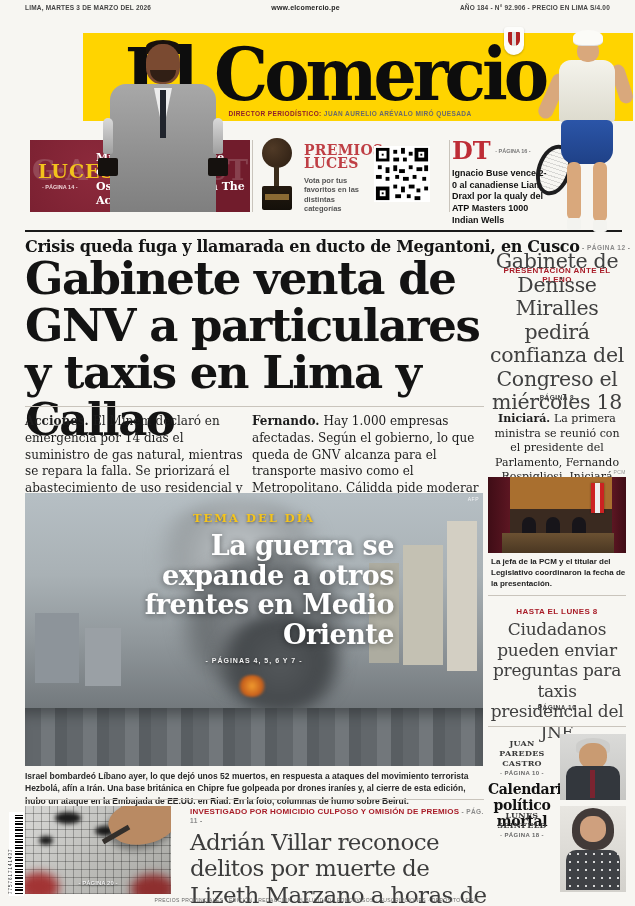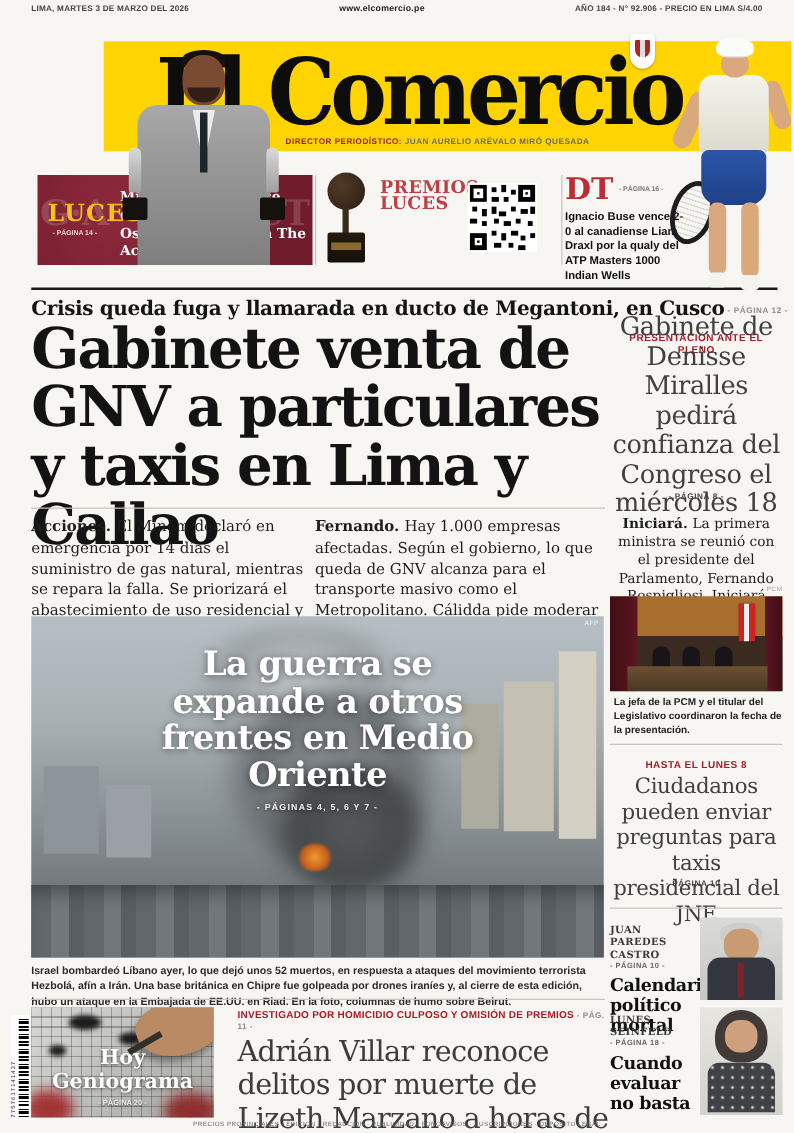--- a/index.html
+++ b/index.html
@@ -90,21 +90,21 @@
   .bld { position:absolute; }
   .smoke { position:absolute; border-radius:50%; filter:blur(7px); }
   .flame { position:absolute; left:212px; top:182px; width:30px; height:22px; border-radius:50%;
            background:radial-gradient(circle,#f09a2e 0%,#c65f1c 55%,transparent 75%); filter:blur(1px); }
   .fg-city { position:absolute; left:0; bottom:0; width:100%; height:58px;
              background:repeating-linear-gradient(90deg,#62676b 0 16px,#72777b 16px 30px,#595e62 30px 42px);
              box-shadow:inset 0 14px 14px -8px rgba(40,44,46,.55); }
   .ph-credit { position:absolute; right:4px; top:3px; font-size:5px; color:rgba(255,255,255,.85); letter-spacing:.5px; }
   .overlay { position:absolute; left:0; top:18px; width:100%; text-align:center; z-index:3; }
   .ov-kicker { font-family:"DejaVu Serif",serif; font-weight:bold; font-size:11.5px; letter-spacing:2px; color:#f5c51d; text-shadow:0 1px 3px rgba(0,0,0,.5); }
-  .ov-head { margin:6px auto 0; width:280px; font-family:"DejaVu Serif",serif; font-weight:bold; font-size:27px; line-height:1.1; color:#fff; letter-spacing:-.5px; text-shadow:0 1px 6px rgba(0,0,0,.45); }
+  .ov-head { margin:6px auto 0; width:280px; font-family:"DejaVu Serif",serif; font-weight:bold; font-size:27px; line-height:1.1; color:#fff; letter-spacing:-.5px; text-shadow:0 1px 6px rgba(0,0,0,.45);text-align:right; }
   .ov-pages { margin-top:7px; font-size:7px; font-weight:bold; letter-spacing:1px; color:#f2f2f2; text-shadow:0 1px 3px rgba(0,0,0,.6); }
   .caption { left:25px; top:770px; width:458px; font-size:8.5px; font-weight:bold; line-height:1.45; color:#2a2a2a; }
 
   
   .genio { left:25px; top:806px; width:146px; height:88px; overflow:hidden; background:
            repeating-linear-gradient(0deg,rgba(0,0,0,.25) 0 1px,transparent 1px 8px),
            repeating-linear-gradient(90deg,rgba(0,0,0,.25) 0 1px,transparent 1px 8px),
            linear-gradient(135deg,#d8d8d6,#b9b9b5 60%,#a5a5a1); }
   .g-blot { position:absolute; background:#1c1c1c; border-radius:50%; filter:blur(2px); }
   .g-hand { position:absolute; right:-8px; top:-6px; width:70px; height:44px; background:#b98a63; border-radius:40% 20% 50% 60%; transform:rotate(-18deg); box-shadow:-4px 4px 6px rgba(0,0,0,.35); }
@@ -133,21 +133,21 @@
 
   .pcm-photo { left:488px; top:477px; width:138px; height:76px; overflow:hidden; background:linear-gradient(180deg,#a96f2f 0 42%,#3a2a20 42%); }
   .pcm-curtL { position:absolute; left:0; top:0; width:22px; height:100%; background:linear-gradient(90deg,#3f0d16,#5c1622); }
   .pcm-curtR { position:absolute; right:0; top:0; width:14px; height:100%; background:linear-gradient(90deg,#5c1622,#3f0d16); }
   .pcm-flag { position:absolute; right:22px; top:6px; width:13px; height:30px; background:linear-gradient(90deg,#c22 0 34%,#eee 34% 66%,#c22 66%); box-shadow:0 0 2px rgba(0,0,0,.4); }
   .pcm-table { position:absolute; left:14px; bottom:0; width:112px; height:20px; background:linear-gradient(180deg,#6b5132,#4a3722); }
   .pcm-person { position:absolute; width:14px; height:18px; background:#17151a; border-radius:7px 7px 2px 2px; bottom:18px; }
   .pcm-credit { left:488px; top:469px; width:138px; text-align:right; font-size:5px; color:#999; letter-spacing:.5px; }
 
   .col-card { left:488px; width:138px; }
-  .col-text { position:absolute; left:0; top:4px; width:68px; }
+  .col-text { position:absolute; left:0; top:4px; width:68px; text-align:center; }
   .col-name { font-family:"DejaVu Serif",serif; font-weight:bold; font-size:8px; color:#3a3a3a; letter-spacing:.3px; line-height:1.25; }
   .col-page { font-size:6px; font-weight:bold; color:#666; margin-top:2px; letter-spacing:.4px; }
   .col-title { margin-top:5px; font-family:"DejaVu Serif",serif; font-weight:bold; font-size:14px; line-height:1.15; color:#111; letter-spacing:-.3px; }
   .col-photo { position:absolute; right:0; top:0; width:66px; overflow:hidden; }
   .man-bg { background:linear-gradient(180deg,#dadad8,#c6c6c3); }
   .man-hair { position:absolute; left:16px; top:4px; width:34px; height:16px; background:#cdcdcb; border-radius:50% 50% 20% 20%; }
   .man-face { position:absolute; left:19px; top:9px; width:28px; height:26px; background:#c99b72; border-radius:45%; }
   .man-suit { position:absolute; left:6px; top:32px; width:54px; height:34px; background:#33373d; border-radius:10px 10px 0 0; }
   .man-tie { position:absolute; left:30px; top:36px; width:5px; height:28px; background:#7a2430; }
   .wom-bg { background:linear-gradient(180deg,#e8e6e1,#d3d1cc); }
@@ -204,20 +204,21 @@
 
 <div class="abs premios">
   <div class="p-horn"></div>
   <div class="p-stem"></div>
   <div class="p-base"></div>
   <div class="p-band"></div>
   <div class="p-title">
     <div>PREMIOS</div>
     <div>LUCES</div>
   </div>
+  <div class="p-text">Vota por tus favoritos en las distintas categorías</div>
   <svg class="p-qr" viewBox="0 0 29 29">
     <rect width="29" height="29" fill="#fff"></rect>
     <g fill="#000">
       <rect x="1" y="1" width="7" height="7"></rect>
         <rect x="21" y="1" width="7" height="7"></rect>
         <rect x="1" y="21" width="7" height="7"></rect>
       <rect x="3" y="3" width="3" height="3" fill="#fff" stroke="#fff"></rect>
         <rect x="23" y="3" width="3" height="3" fill="#fff"></rect>
         <rect x="3" y="23" width="3" height="3" fill="#fff"></rect>
       <rect x="4" y="4" width="1" height="1"></rect>
@@ -294,41 +295,41 @@
   <div class="bld" style="right:84px; top:70px; width:30px; height:100px; background:#adaca0;"></div>
   <div class="bld" style="left:10px; top:120px; width:44px; height:70px; background:#8d949a;"></div>
   <div class="bld" style="left:60px; top:135px; width:36px; height:58px; background:#9aa0a5;"></div>
   <div class="smoke" style="left:120px; top:8px; width:190px; height:110px; background:radial-gradient(circle,#c3c8cb 0%,#9aa0a3 55%,transparent 78%);"></div>
   <div class="smoke" style="left:150px; top:60px; width:180px; height:140px; background:radial-gradient(circle,#8e9397 0%,#6b7073 55%,transparent 80%);"></div>
   <div class="smoke" style="left:190px; top:120px; width:130px; height:100px; background:radial-gradient(circle,#54585b 0%,#44484b 55%,transparent 80%);"></div>
   <div class="flame"></div>
   <div class="fg-city"></div>
   <div class="ph-credit">AFP</div>
   <div class="overlay">
+    <div class="ov-kicker">TEMA DEL DÍA</div>
     <div class="ov-head">La guerra se expande a otros frentes en Medio Oriente</div>
     <div class="ov-pages">- PÁGINAS 4, 5, 6 Y 7 -</div>
   </div>
 </div>
 <div class="abs caption">Israel bombardeó Líbano ayer, lo que dejó unos 52 muertos, en respuesta a ataques del movimiento terrorista Hezbolá, afín a Irán. Una base británica en Chipre fue golpeada por drones iraníes y, al cierre de esta edición, hubo un ataque en la Embajada de EE.UU. en Riad. En la foto, columnas de humo sobre Beirut.</div>
 <div class="abs hairline" style="left:25px; top:799px; width:459px;"></div>
 
 <div class="abs barcode">
   <div class="bc-bars"></div>
   <div class="bc-num">7757617141437</div>
 </div>
 
 <div class="abs genio">
   <div class="g-blot" style="left:30px; top:6px; width:26px; height:12px;"></div>
   <div class="g-blot" style="left:70px; top:20px; width:18px; height:10px;"></div>
   <div class="g-blot" style="left:14px; top:30px; width:14px; height:9px;"></div>
   <div class="g-hand"></div>
   <div class="g-pencil"></div>
   <div class="g-red1"></div>
   <div class="g-red2"></div>
-  <div class="g-title">Hoy Geniograma</div>
   <div class="g-page">- PÁGINA 20 -</div>
 </div>
 
 <div class="abs villar">
   <div class="v-kicker">
     <span>INVESTIGADO POR HOMICIDIO CULPOSO Y OMISIÓN DE PREMIOS</span><span class="pg"> - PÁG. 11 -</span>
   </div>
   <div class="v-head">Adrián Villar reconoce delitos por muerte de Lizeth Marzano a horas de decisión sobre prisión preventiva</div>
 </div>
 
@@ -367,21 +368,20 @@
     <div class="man-face"></div>
     <div class="man-suit"></div>
     <div class="man-tie"></div>
   </div>
 </div>
 
 <div class="abs col-card" style="top:806px; height:86px;">
   <div class="col-text">
     <div class="col-name">LUNES SEINFELD</div>
     <div class="col-page">- PÁGINA 18 -</div>
-    <div class="col-title">Cuando evaluar no basta</div>
   </div>
   <div class="col-photo wom-bg" style="height:86px;">
     <div class="wom-hair"></div>
     <div class="wom-face"></div>
     <div class="wom-top"></div>
   </div>
 </div>
 
 <div class="abs fineprint">PRECIOS PROVINCIALES · EDICIÓN · REDACCIÓN · PUBLICIDAD · FONOAVISOS · SUSCRIPCIONES · DEPÓSITO LEGAL</div>
 

